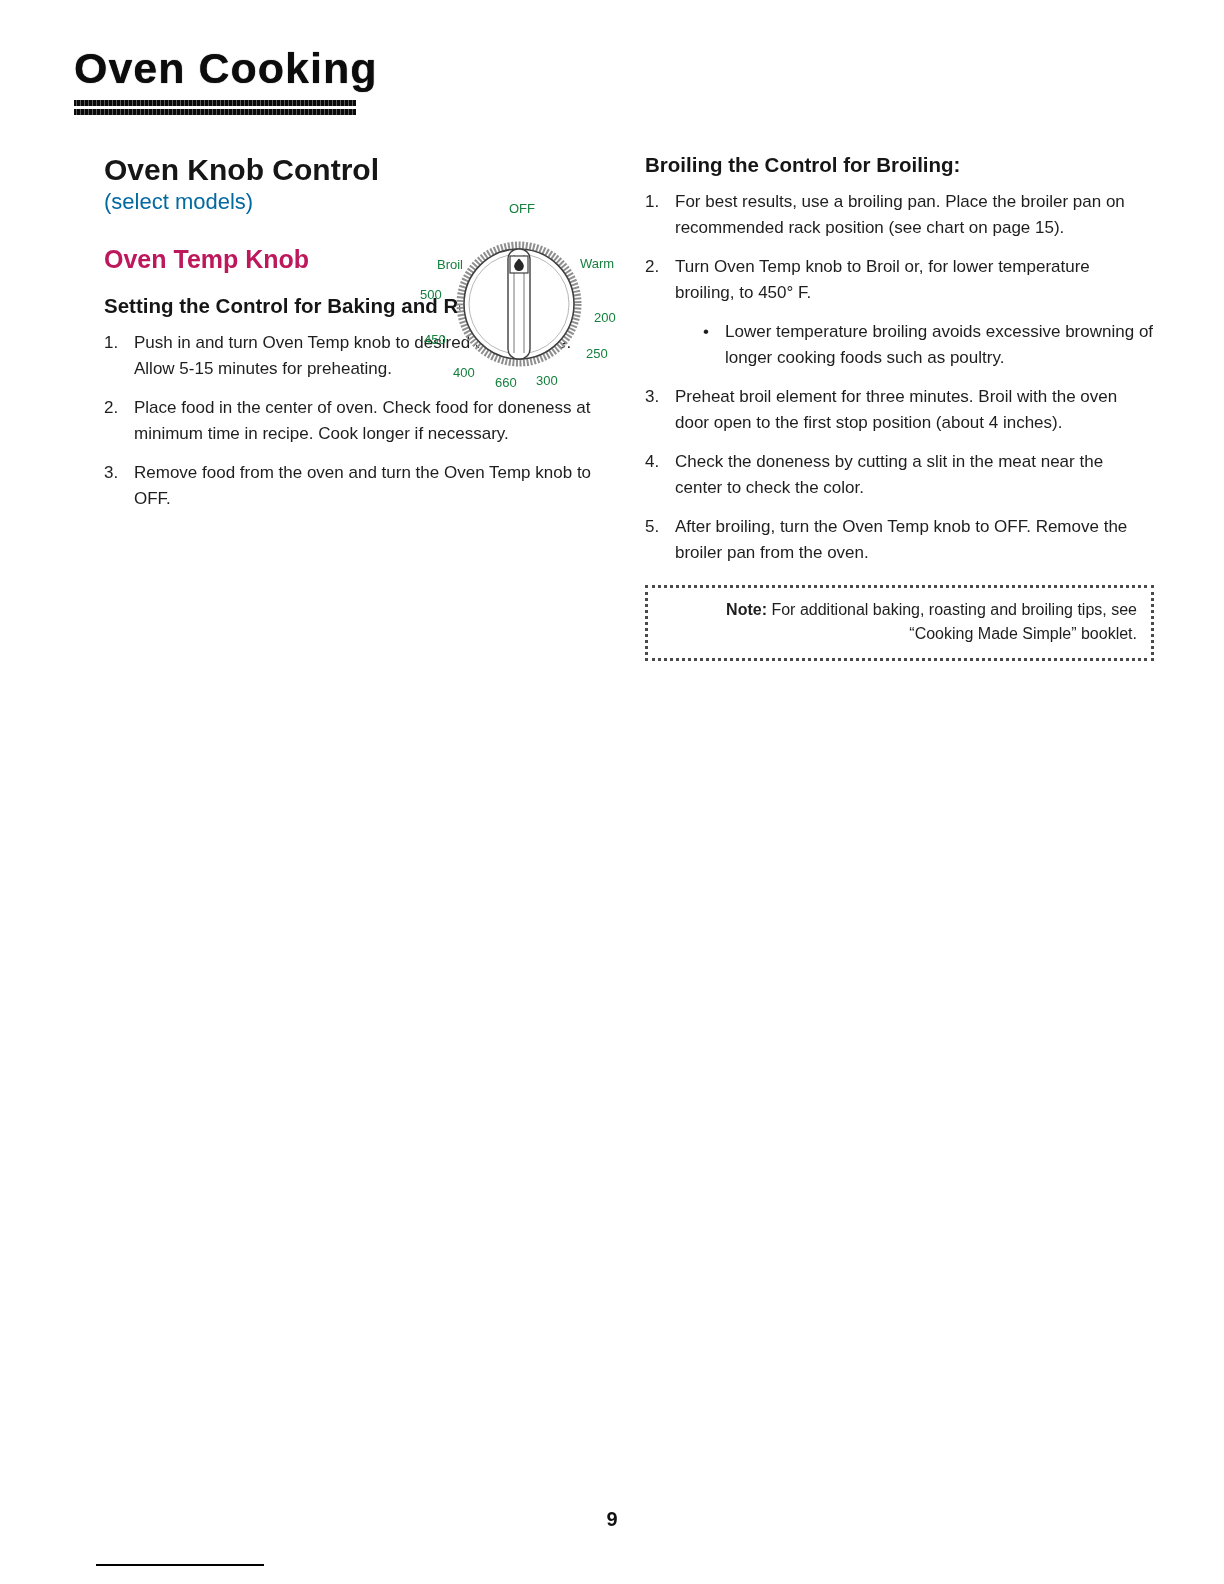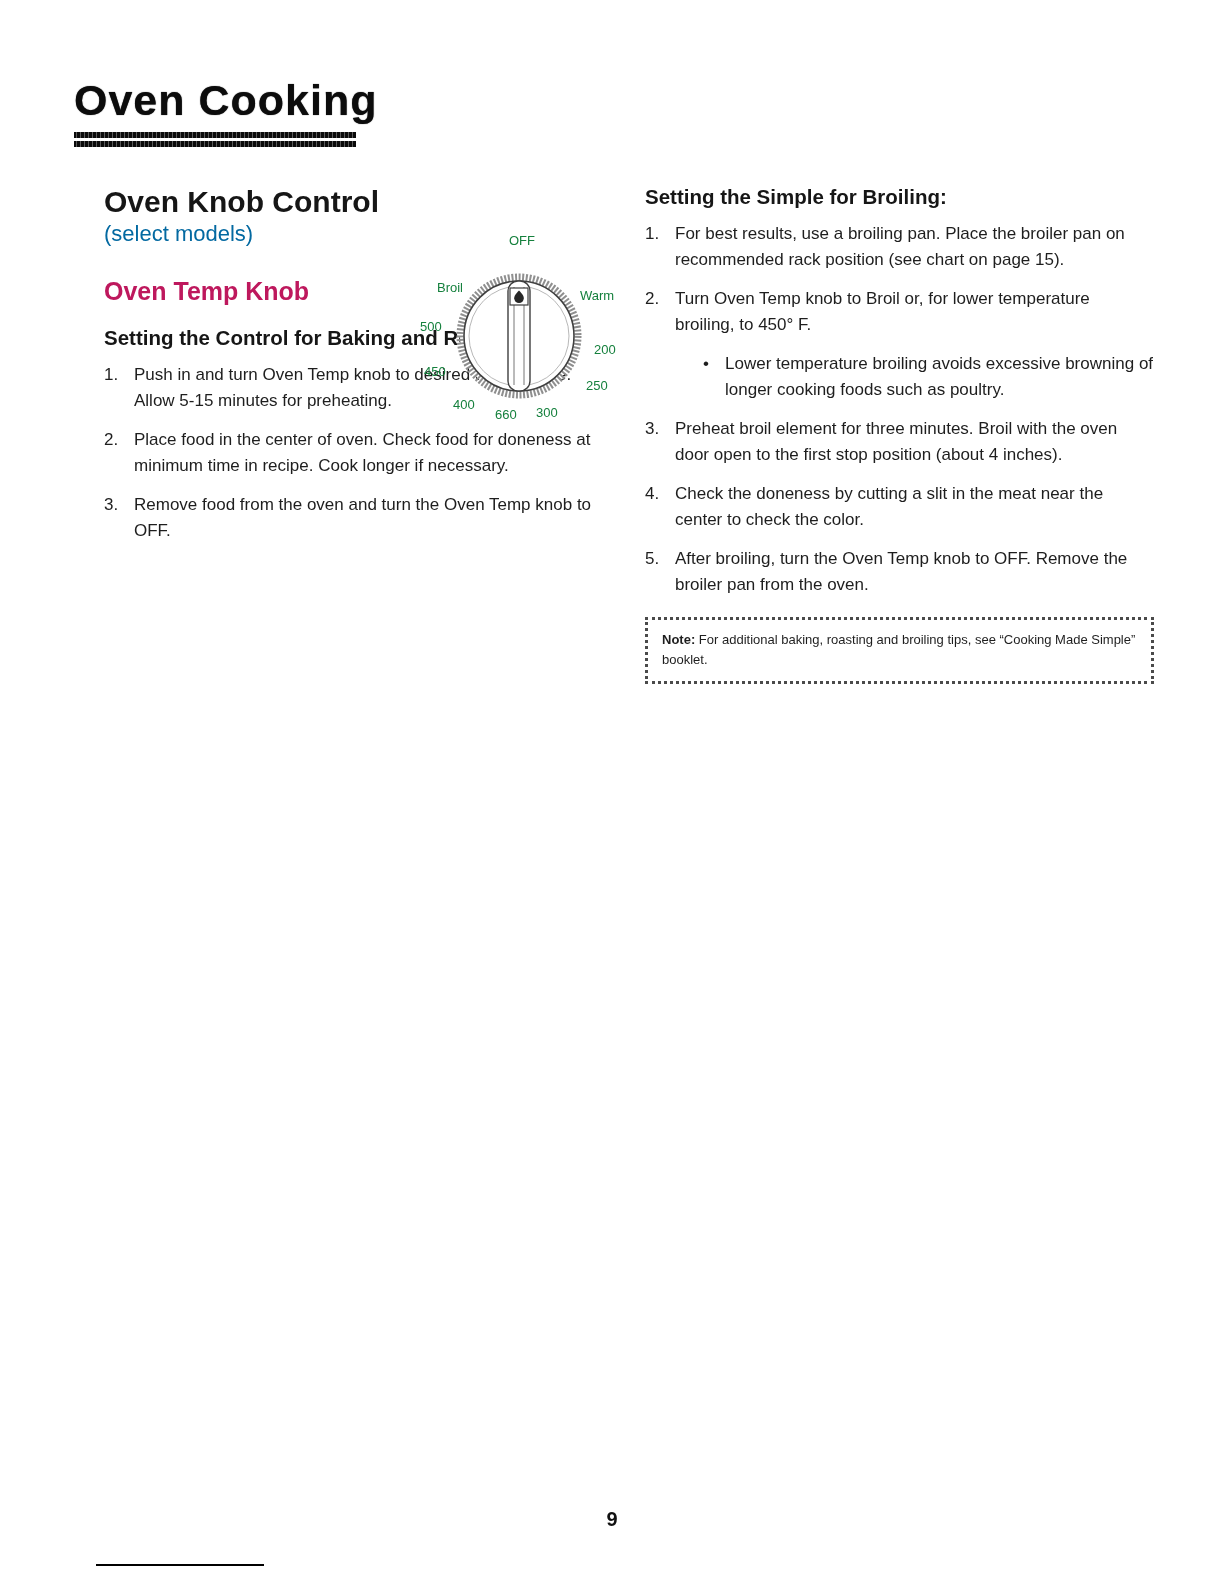--- a/index.html
+++ b/index.html
@@ -16,21 +16,21 @@
     overflow: hidden;
   }
   .page {
     position: relative;
     width: 100%;
     height: 100%;
   }
 
   
   .title-block {
-    padding: 76px 72px 0 74px;
+    padding: 44px 72px 0 74px;
   }
   .doc-title {
     font-size: 43px;
     font-weight: bold;
     letter-spacing: 1px;
     color: #0c0c0c;
     margin: 0;
     text-shadow: 0 0 1px #333;
   }
   .title-rule {
@@ -127,37 +127,38 @@
     left: 52px;
     top: 42px;
   }
   .dial-label {
     position: absolute;
     font-size: 13px;
     color: #15803d;
     white-space: nowrap;
   }
   .lbl-off   { left: 0; right: 0; top: 2px; text-align: center; }
-  .lbl-broil { left: 33px;  top: 49px; text-align: center; }
+  .lbl-broil { left: 33px;  top: 58px; text-align: center; }
   .lbl-warm  { left: 176px; top: 57px; }
   .lbl-500   { left: 16px;  top: 88px; }
   .lbl-200   { left: 190px; top: 111px; }
   .lbl-450   { left: 20px;  top: 133px; }
   .lbl-250   { left: 182px; top: 147px; }
   .lbl-400   { left: 49px;  top: 166px; }
   .lbl-350   { left: 91px;  top: 176px; }
   .lbl-300   { left: 132px; top: 174px; }
 
   
   .note-box {
     margin-top: 20px;
     border: 3px dotted #4a4a4a;
     padding: 10px 14px 12px 14px;
-    font-size: 13px;
-    line-height: 1.5;
+    font-size: 16px;
+    line-height: 1.5;
+    text-align: right;
   }
   .note-box .note-label { font-weight: bold; }
 
   
   .page-number {
     position: absolute;
     left: 50%;
     transform: translateX(-50%);
     top: 1508px;
     font-size: 20px;
@@ -233,21 +234,21 @@
             <span class="num">3.</span>
             <span class="item-text">Remove food from the oven and turn the Oven Temp knob to OFF.</span>
           </div>
         </div>
       </div>
 
     </div>
 
     <div class="col">
 
-      <h4 class="sub-section">Setting the Simple for Broiling:</h4>
+      <h4 class="sub-section">Broiling the Control for Broiling:</h4>
 
       <div class="num-list">
         <div class="list-item">
           <span class="num">1.</span>
           <span class="item-text">For best results, use a broiling pan. Place the broiler pan on recommended rack position (see chart on page 15).</span>
         </div>
         <div class="list-item">
           <span class="num">2.</span>
           <span class="item-text">Turn Oven Temp knob to Broil or, for lower temperature broiling, to 450° F.</span>
         </div>

